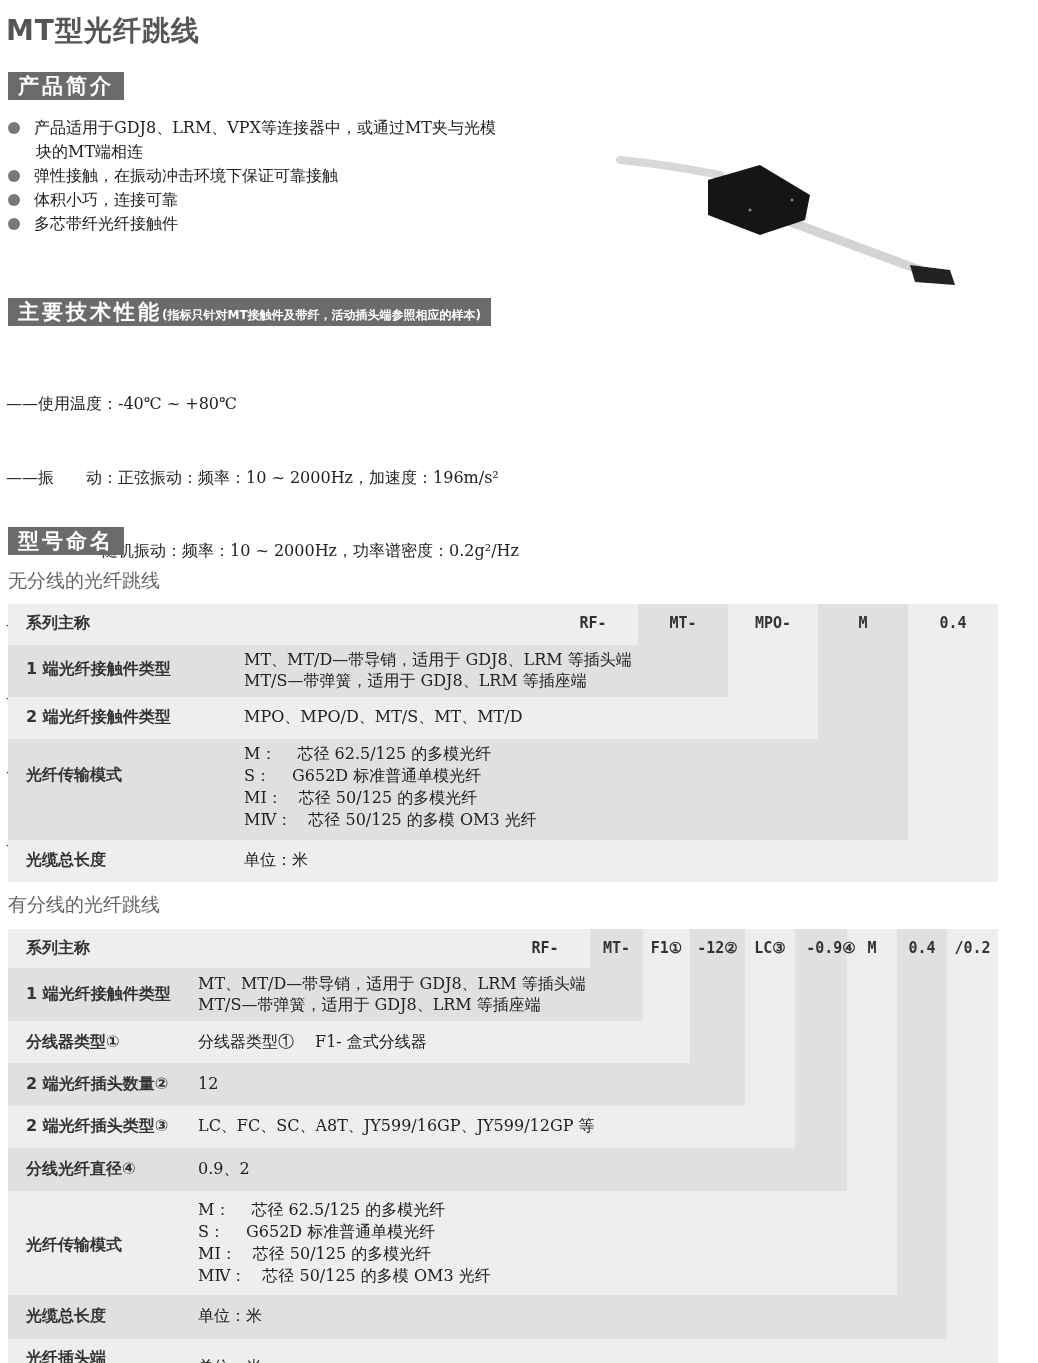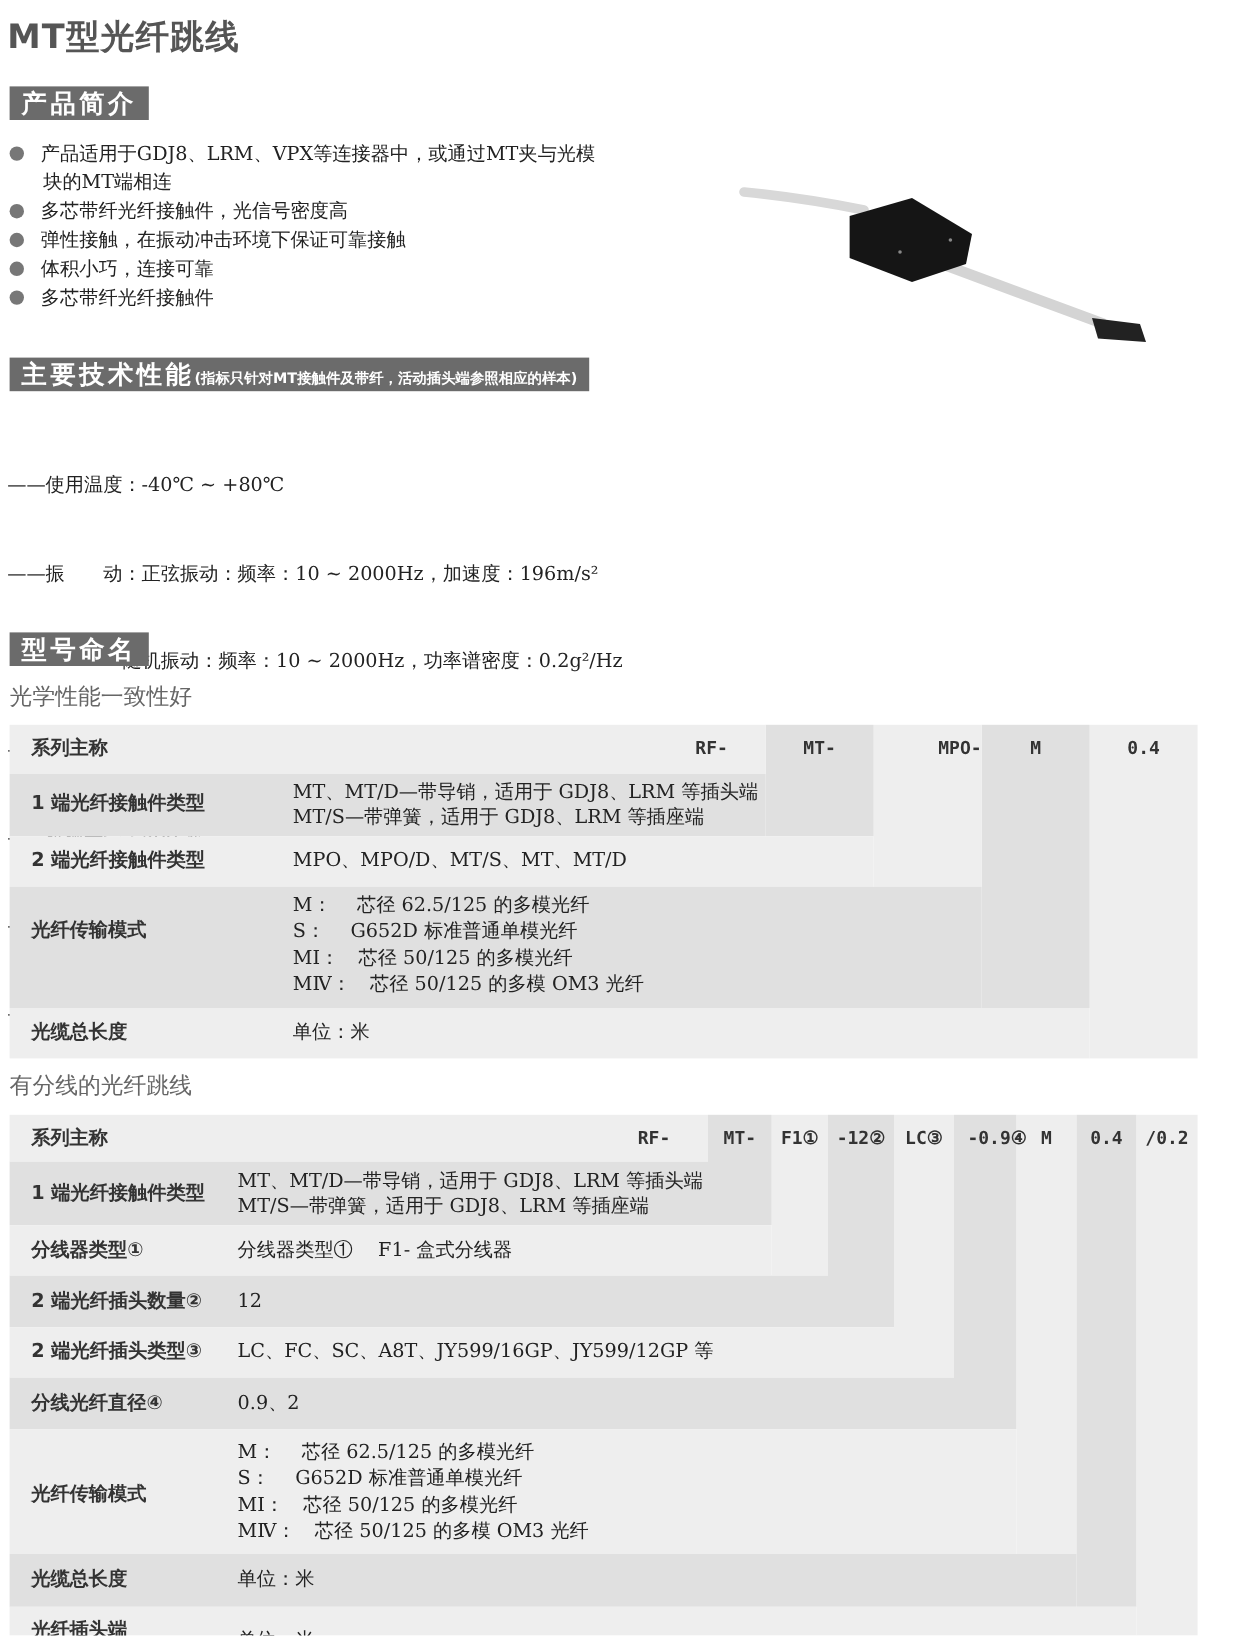--- a/index.html
+++ b/index.html
@@ -27,21 +27,20 @@
 </head>
 <body>
 
 <div class="abs title">MT型光纤跳线</div>
 
 <div class="abs sec" style="left:8px;top:72px;">产品简介</div>
 
 <div class="abs bul" style="top:116px;">
   <div><span class="dot"></span><span>产品适用于GDJ8、LRM、VPX等连接器中，或通过MT夹与光模</span></div>
   <div class="cont">块的MT端相连</div>
-  <div><span class="dot"></span><span>多芯带纤光纤接触件，光信号密度高</span></div>
   <div><span class="dot"></span><span>弹性接触，在振动冲击环境下保证可靠接触</span></div>
   <div><span class="dot"></span><span>体积小巧，连接可靠</span></div>
   <div><span class="dot"></span><span>多芯带纤光纤接触件</span></div>
 </div>
 
 <svg class="abs photo" viewBox="0 0 360 190">
   <path d="M10 40 Q60 45 110 55" stroke="#d8d8d8" stroke-width="8" fill="none" stroke-linecap="round"></path>
   <path d="M175 100 L310 150" stroke="#d4d4d4" stroke-width="9" fill="none"></path>
   <polygon points="98,60 150,45 200,75 195,100 150,115 98,95" fill="#151515"></polygon>
   <circle cx="140" cy="90" r="1.5" fill="#888"></circle>
@@ -56,36 +55,36 @@
   <div>——振　　动：正弦振动：频率：10 ~ 2000Hz，加速度：196m/s²</div>
   <div>　　　　　　随机振动：频率：10 ~ 2000Hz，功率谱密度：0.2g²/Hz</div>
   <div>——冲　　击：加速度 490m/s²</div>
   <div>——机械寿命：500 次</div>
   <div>——光接触件插入损耗：单模：≤0.8dB，多模：≤0.7dB</div>
   <div>——误 码 率：不大于 10⁻¹²</div>
 </div>
 
 <div class="abs sec" style="left:8px;top:527px;">型号命名</div>
 
-<div class="abs sub" style="top:568px;">光学性能一致性好</div>
+<div class="abs sub" style="top:568px;">无分线的光纤跳线</div>
 <div>
   <div class="cell l" style="left:908px;top:604px;width:90px;height:278px;"></div>
   <div class="cell d" style="left:818px;top:604px;width:90px;height:236px;"></div>
   <div class="cell l" style="left:728px;top:604px;width:90px;height:135px;"></div>
   <div class="cell d" style="left:638px;top:604px;width:90px;height:93px;"></div>
   <div class="cell l" style="left:8px;top:604px;width:630px;height:41px;"></div>
   <div class="cell d" style="left:8px;top:645px;width:630px;height:52px;"></div>
   <div class="cell l" style="left:8px;top:697px;width:720px;height:42px;"></div>
   <div class="cell d" style="left:8px;top:739px;width:810px;height:101px;"></div>
   <div class="cell l" style="left:8px;top:840px;width:900px;height:42px;"></div>
 
   <div class="lbl" style="left:26px;top:613px;">系列主称</div>
   <div class="code" style="left:548px;top:614px;width:90px;">RF-</div>
   <div class="code" style="left:638px;top:614px;width:90px;">MT-</div>
-  <div class="code" style="left:728px;top:614px;width:90px;text-align:right;">MPO-</div>
+  <div class="code" style="left:728px;top:614px;width:90px;">MPO-</div>
   <div class="code" style="left:818px;top:614px;width:90px;">M</div>
   <div class="code" style="left:908px;top:614px;width:90px;">0.4</div>
 
   <div class="lbl" style="left:26px;top:659px;">1 端光纤接触件类型</div>
   <div class="val" style="left:244px;top:649px;line-height:21px;">MT、MT/D—带导销，适用于 GDJ8、LRM 等插头端
 MT/S—带弹簧，适用于 GDJ8、LRM 等插座端</div>
   <div class="lbl" style="left:26px;top:707px;">2 端光纤接触件类型</div>
   <div class="val" style="left:244px;top:706px;">MPO、MPO/D、MT/S、MT、MT/D</div>
   <div class="lbl" style="left:26px;top:765px;">光纤传输模式</div>
   <div class="val" style="left:244px;top:743px;">M：　 芯径 62.5/125 的多模光纤

